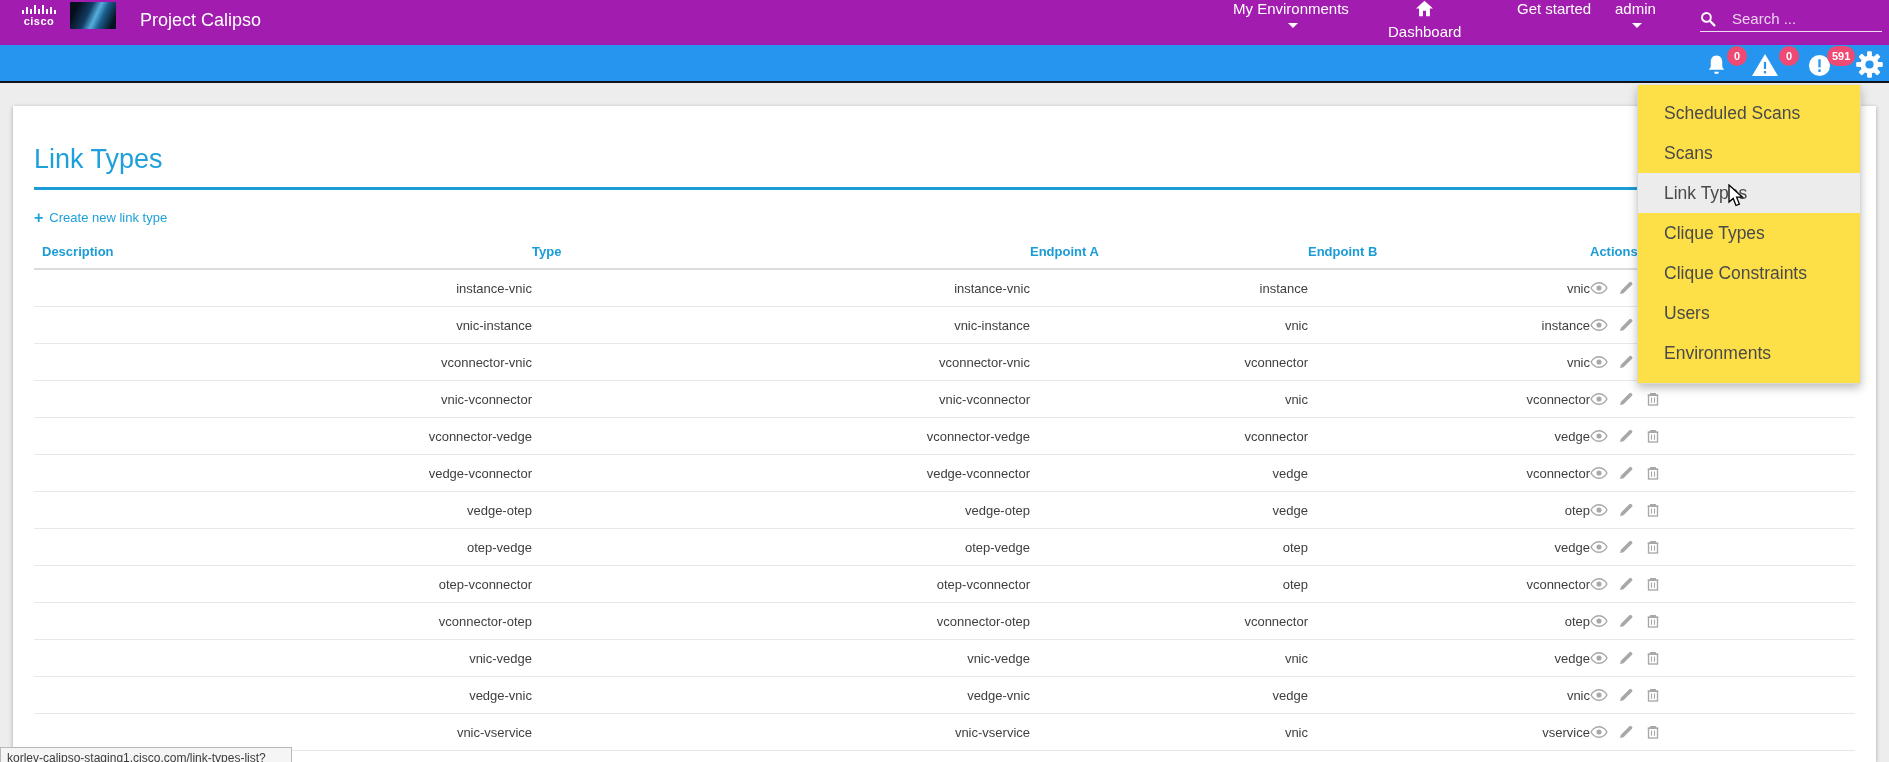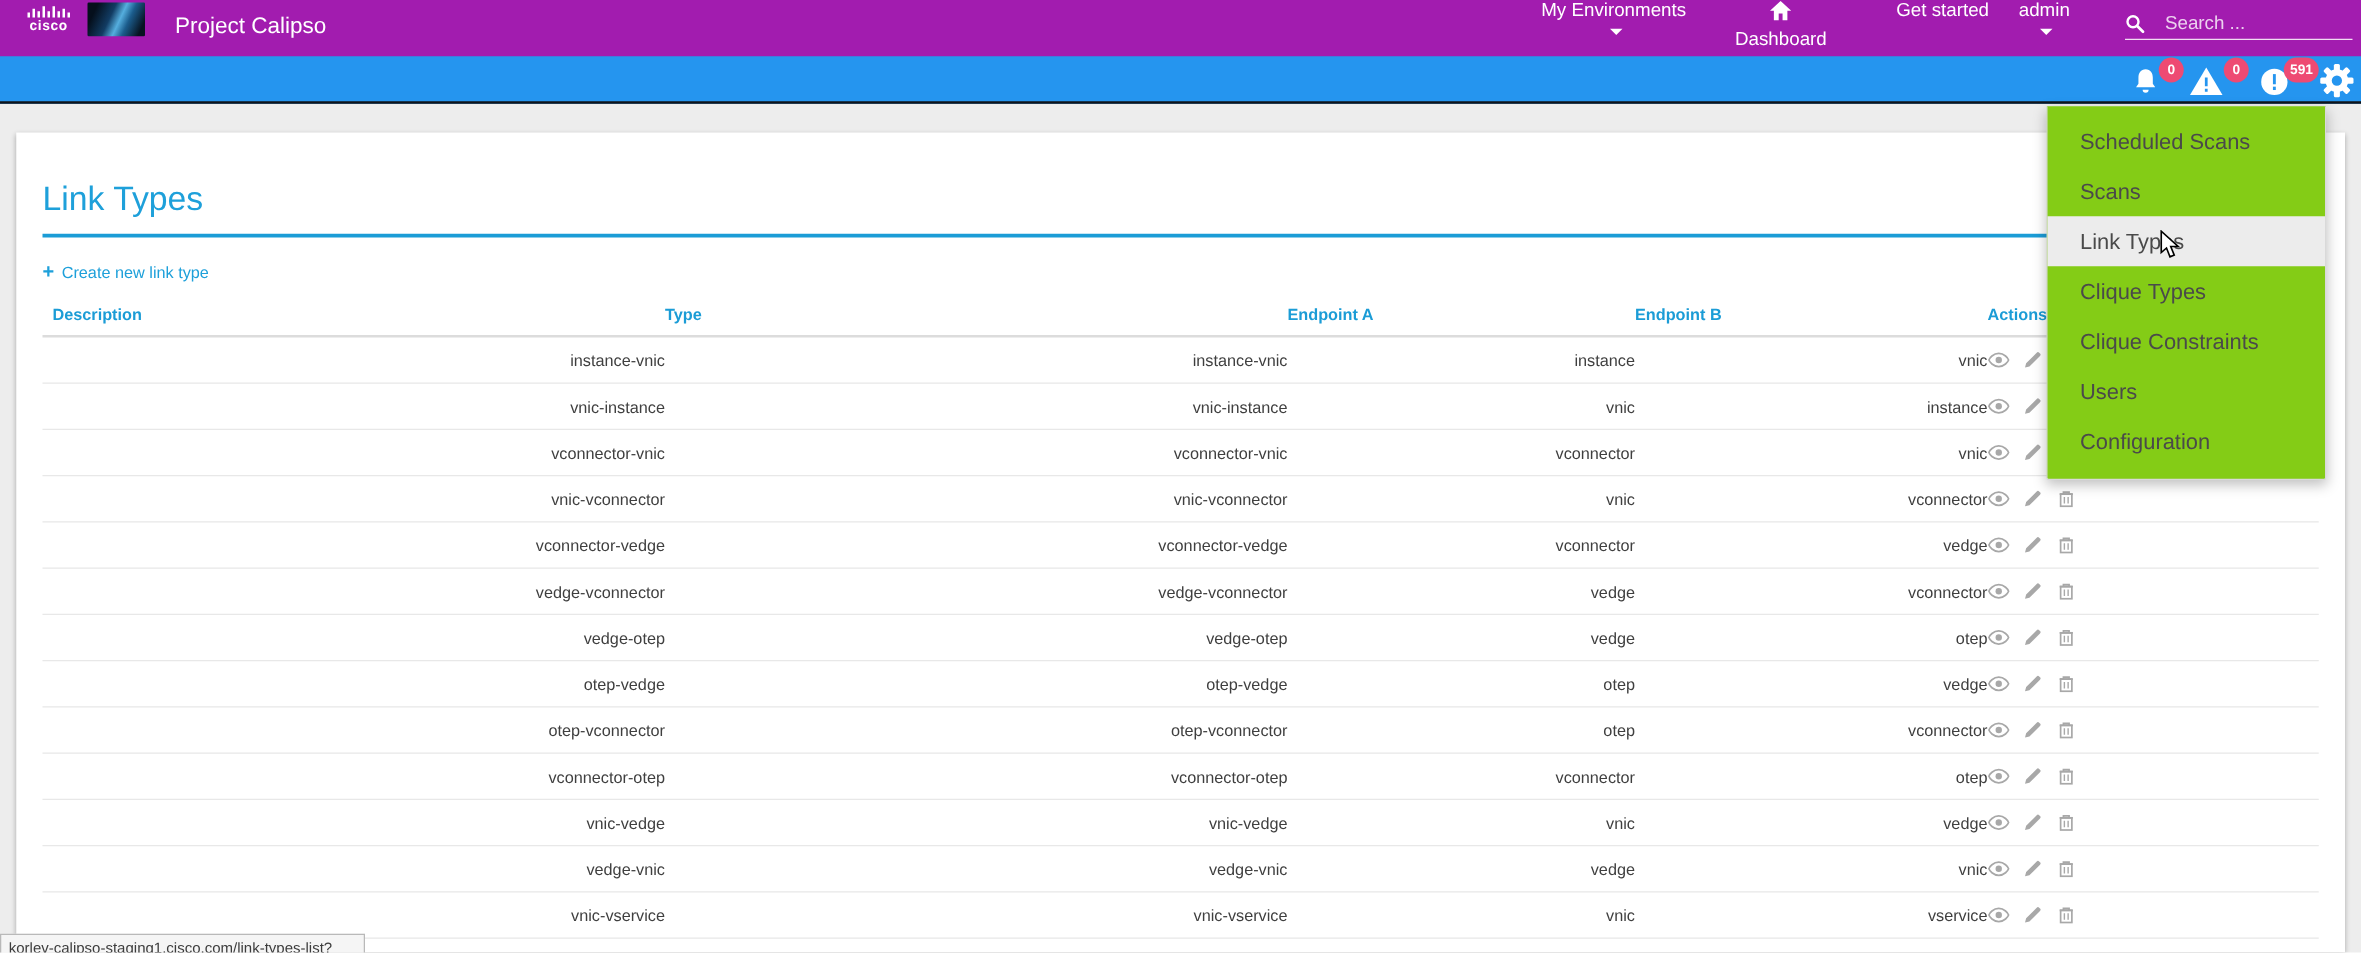--- a/index.html
+++ b/index.html
@@ -80,21 +80,21 @@
   .c0 { width:498px; padding-left:8px; }
   .c1 { width:498px; }
   .c2 { width:278px; }
   .c3 { width:282px; }
   .c4 { flex:1; display:flex; align-items:center; gap:9px; }
   .act-icon { width:18px; height:18px; cursor:pointer; display:inline-flex; }
 
   
   .menu {
     position:absolute; left:1637px; top:85px; width:224px; padding:8px 0 10px 0;
-    background:#84cc16; border:1px solid #d9d9d9; border-top:none;
+    background:#fde047; border:1px solid #d9d9d9; border-top:none;
     box-shadow:0 4px 10px rgba(0,0,0,.25); z-index:20; border-radius:0 0 2px 2px;
   }
   .menu-item {
     height:40px; display:flex; align-items:center; padding-left:26px;
     font-size:17.5px; color:#4a4a4a; cursor:pointer; white-space:nowrap;
   }
   .menu-item.active { background:#ececec; }
 
   .cursor-ptr { position:absolute; left:1727px; top:184px; z-index:30; }
 
@@ -584,20 +584,20 @@
   </div>
 </div>
 
 <div class="menu" id="settings-menu">
     <div class="menu-item">Scheduled Scans</div>
     <div class="menu-item">Scans</div>
     <div class="menu-item active">Link Types</div>
     <div class="menu-item">Clique Types</div>
     <div class="menu-item">Clique Constraints</div>
     <div class="menu-item">Users</div>
-    <div class="menu-item">Configuration</div>
+    <div class="menu-item">Environments</div>
   </div>
 
 <svg class="cursor-ptr" width="22" height="24" viewBox="0 0 22 24">
   <polygon points="2,1 2,18 6.2,14.4 9,21.5 12.4,20.1 9.6,13.2 15.5,13.2" fill="#fff" stroke="#000" stroke-width="1.3"></polygon>
 </svg>
 
 <div class="status-tip">korlev-calipso-staging1.cisco.com/link-types-list?</div>
 
 </body></html>

